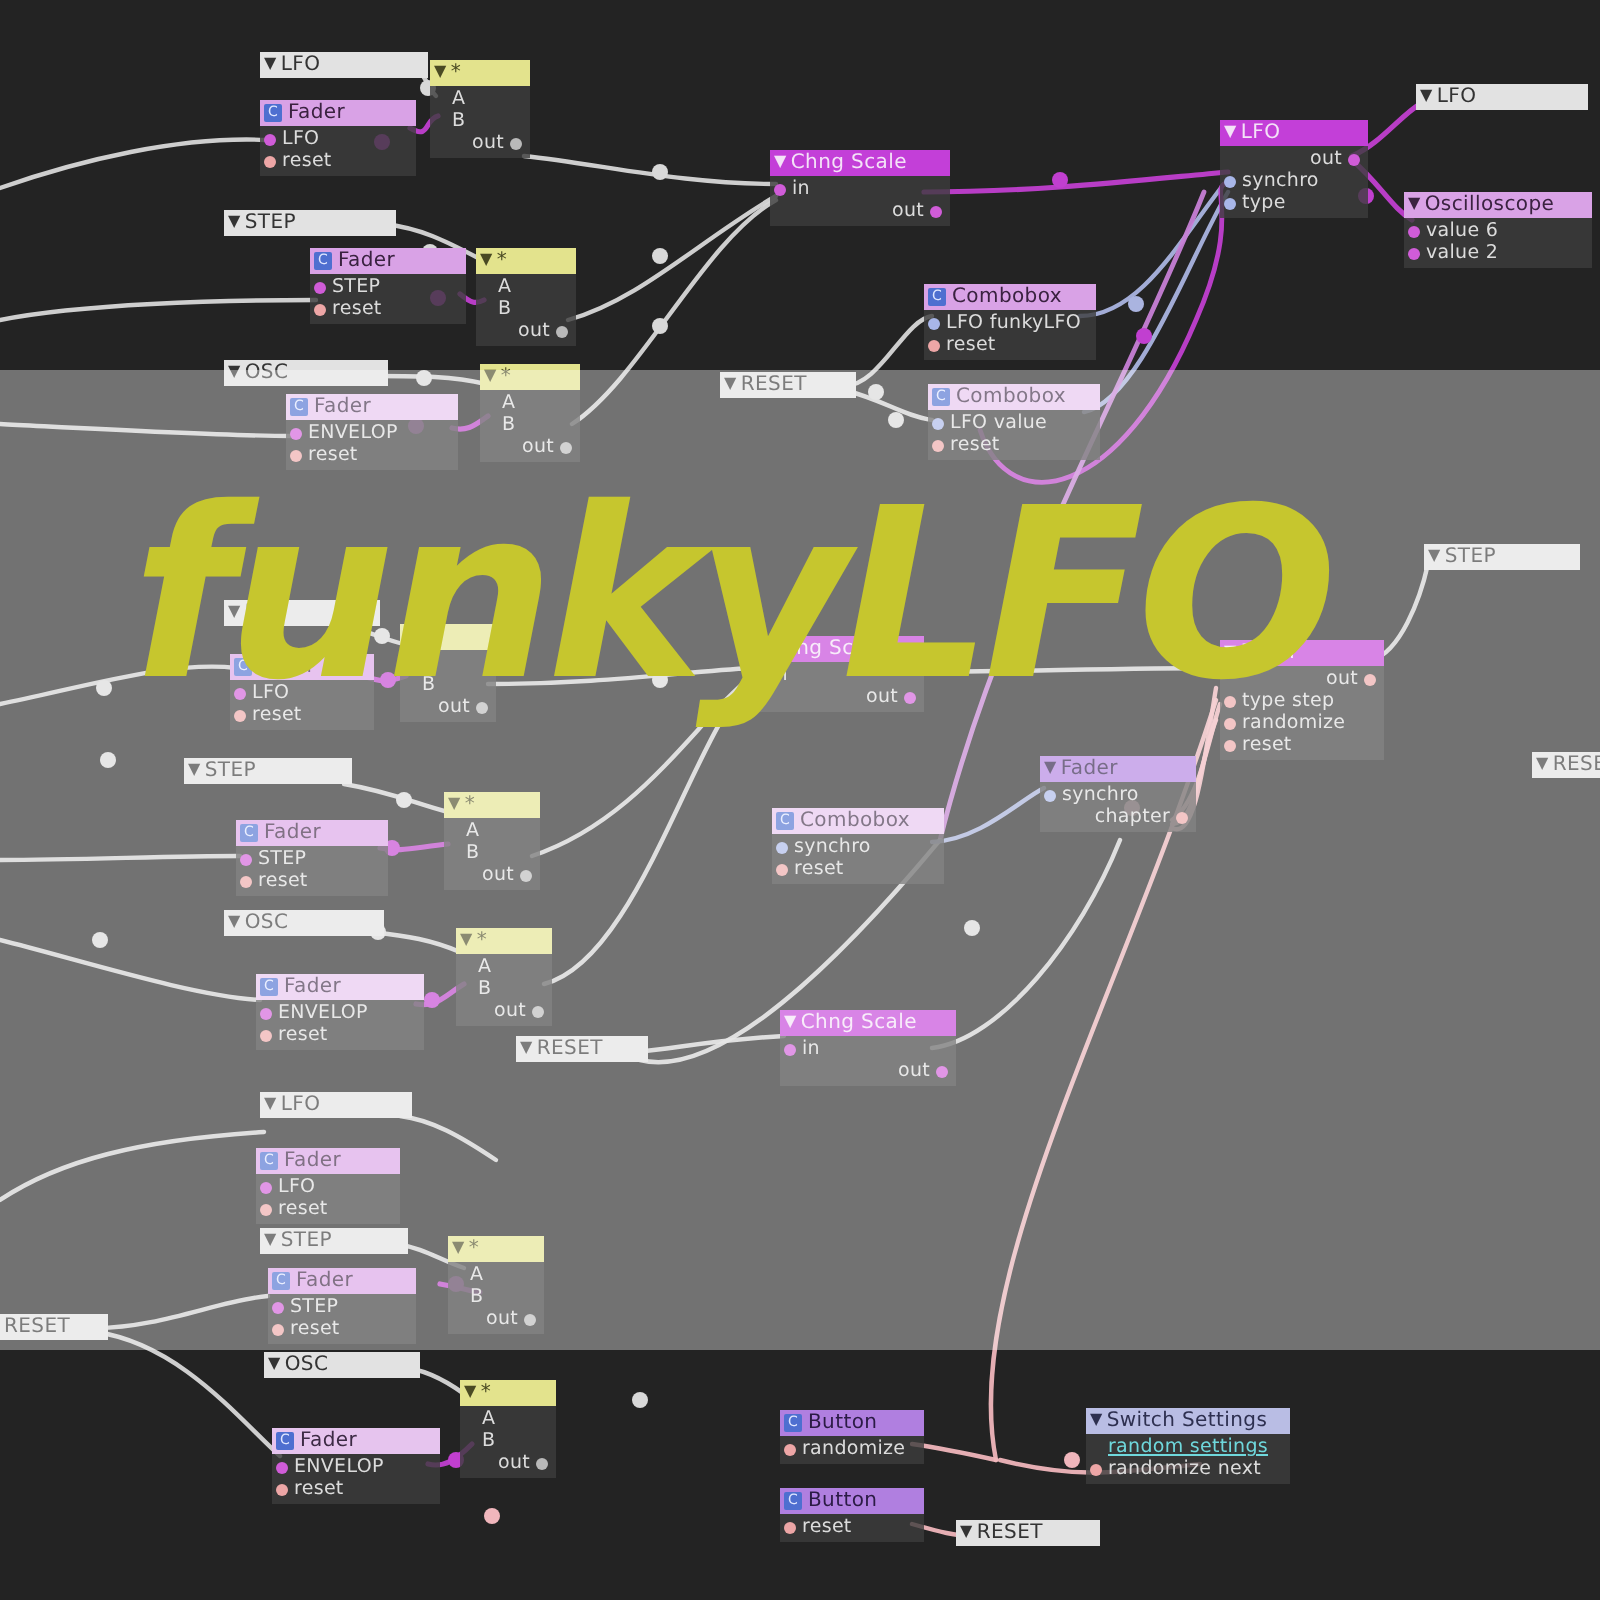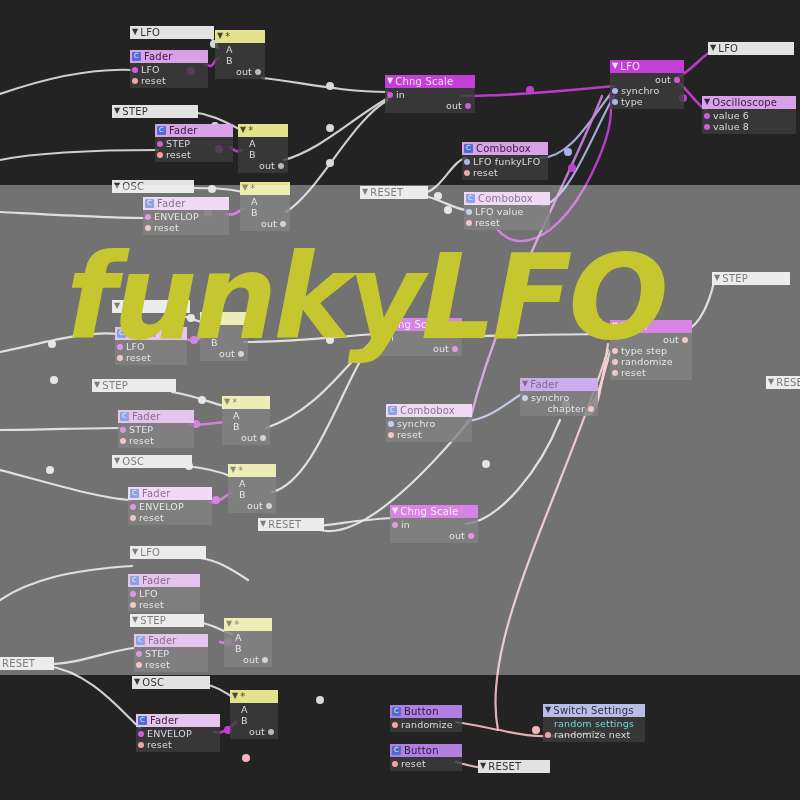--- a/index.html
+++ b/index.html
@@ -27,21 +27,21 @@
     font-size:9.5px;color:#d9d9d9;white-space:nowrap;letter-spacing:.15px;
   }
   .prow{height:11px;line-height:11px;display:flex;align-items:center;gap:3px;position:relative;}
   .prow.r{justify-content:flex-end;}
   .dot{width:6px;height:6px;border-radius:50%;flex:0 0 6px;}
   .dot.pink{background:#eda6a6;}
   .dot.mag{background:#d05cd8;}
   .dot.blue{background:#a8b6e8;}
   .dot.grey{background:#b9b9b9;}
   .lbl{color:#dcdcdc;}
-  .lbl.cy{color:#6fd8dc;}
+  .lbl.cy{color:#6fd8dc;text-decoration:underline;}
   
   .h-grey{background:#e2e2e2;color:#333;}
   .h-mag{background:#c33fd8;color:#f4e2f8;}
   .h-lmag{background:#d9a2e6;color:#3a2240;}
   .h-vlmag{background:#e6c4ee;color:#3d2b45;}
   .h-yel{background:#e3e38d;color:#4a4a23;}
   .h-blu{background:#b9bde4;color:#2e3050;}
   .h-pur{background:#b07fe0;color:#2b1b45;}
   
   #band{position:absolute;left:0;width:800px;background:rgba(255,255,255,.36);pointer-events:none;}
@@ -321,21 +321,21 @@
           <span class="chev">▼</span>
           <span>Oscilloscope</span>
         </div>
         <div class="body" style="min-width:88px">
           <div class="prow">
             <span class="dot mag"></span>
             <span class="lbl">value 6</span>
           </div>
           <div class="prow">
             <span class="dot mag"></span>
-            <span class="lbl">value 8</span>
+            <span class="lbl">value 2</span>
           </div>
         </div>
       </div>
       <div class="node" style="left: 462px; top: 142px;">
         <div class="hdr h-lmag" style="width:80px">
           <span class="cbadge">C</span>
           <span>Combobox</span>
         </div>
         <div class="body" style="min-width:80px">
           <div class="prow">

